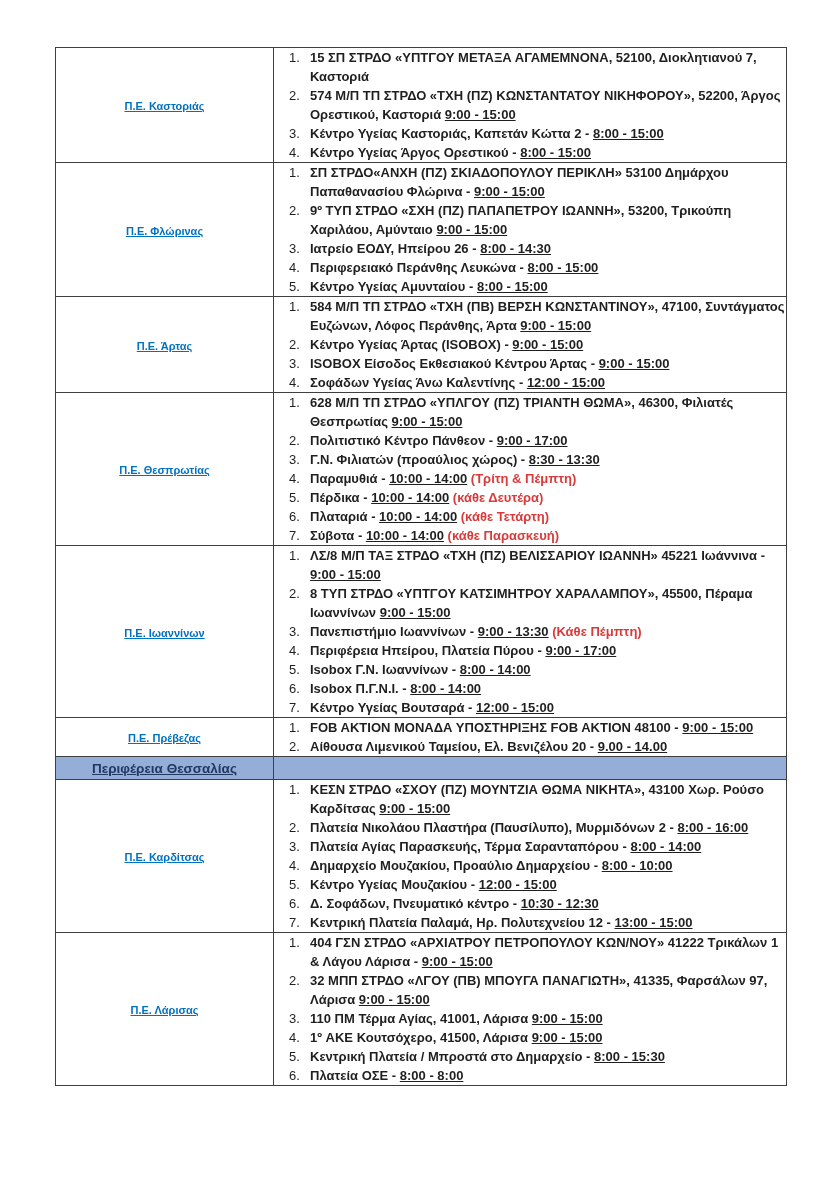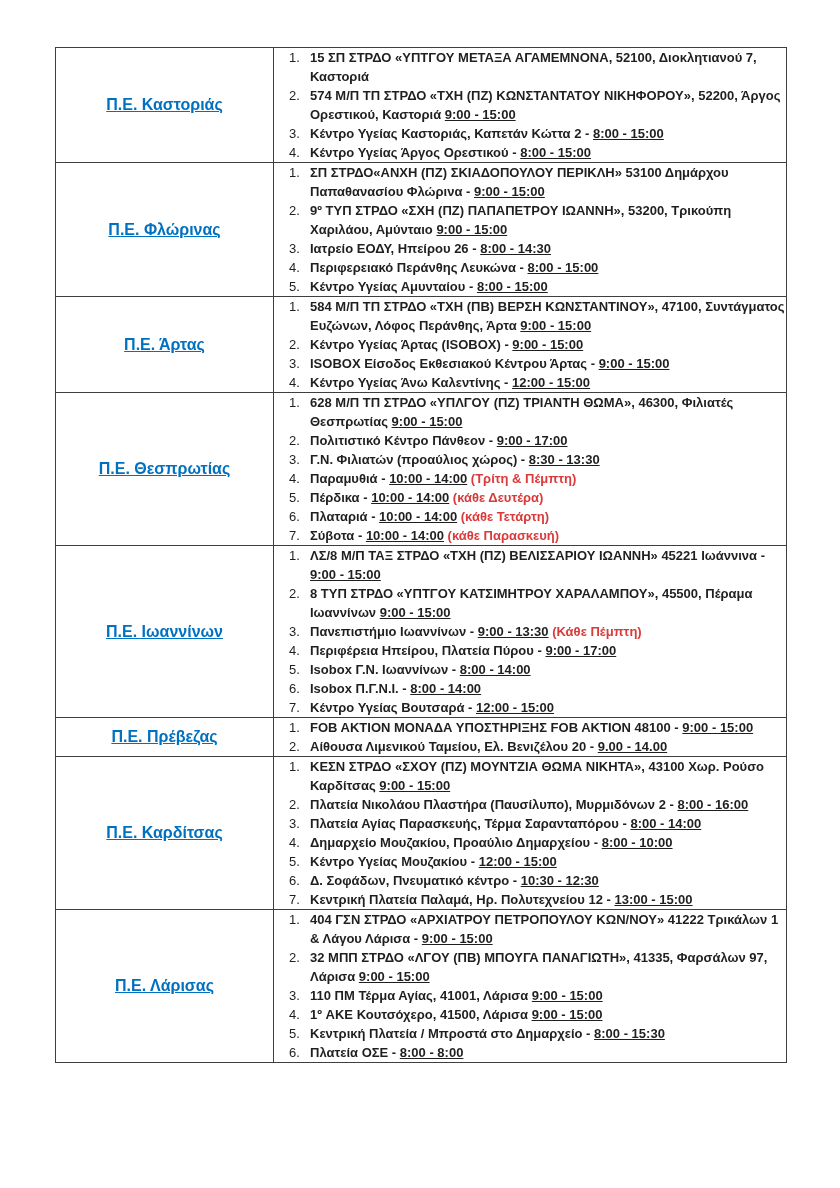--- a/index.html
+++ b/index.html
@@ -21,21 +21,21 @@
     border-collapse:collapse;width:731px;table-layout:fixed;
   }
   table.roster td{
     border:1.6px solid var(--border);
     padding:0;
   }
   td.region-cell{
     text-align:center;vertical-align:middle;width:218px;
   }
   .region-label{
-    color:var(--accent-blue);font-weight:700;font-size:16px;
+    color:var(--accent-blue);font-weight:700;font-size:11px;
     text-decoration:underline;
   }
   td.items-cell{
     vertical-align:middle;padding:2px 5px 2px 0;width:513px;
   }
   ol.loc-list{margin:0;padding:0 0 0 15px;list-style:none;}
   li.loc-item{
     display:flex;align-items:flex-start;
     font-size:13px;line-height:19px;color:var(--body-text);
   }
@@ -120,21 +120,21 @@
               <li class="loc-item">
                 <span class="loc-num">2.</span>
                 <span class="loc-body"><span class="loc-text">Κέντρο Υγείας Άρτας (ISOBOX) - </span><span class="loc-time">9:00 - 15:00</span></span>
               </li>
               <li class="loc-item">
                 <span class="loc-num">3.</span>
                 <span class="loc-body"><span class="loc-text">ISOBOX Είσοδος Εκθεσιακού Κέντρου Άρτας - </span><span class="loc-time">9:00 - 15:00</span></span>
               </li>
               <li class="loc-item">
                 <span class="loc-num">4.</span>
-                <span class="loc-body"><span class="loc-text">Κέντρο Υγείας Άνω Καλεντίνης - </span><span class="loc-time">12:00 - 15:00</span></span>
+                <span class="loc-body"><span class="loc-text">Σοφάδων Υγείας Άνω Καλεντίνης - </span><span class="loc-time">12:00 - 15:00</span></span>
               </li>
             </ol>
           </td>
         </tr>
         <tr class="region-row">
           <td class="region-cell"><span class="region-label">Π.Ε. Θεσπρωτίας</span></td>
           <td class="items-cell">
             <ol class="loc-list">
               <li class="loc-item">
                 <span class="loc-num">1.</span>
@@ -209,20 +209,24 @@
               <li class="loc-item">
                 <span class="loc-num">1.</span>
                 <span class="loc-body"><span class="loc-text">FOB AKTION ΜΟΝΑΔΑ ΥΠΟΣΤΗΡΙΞΗΣ FOB AKTION 48100 - </span><span class="loc-time">9:00 - 15:00</span></span>
               </li>
               <li class="loc-item">
                 <span class="loc-num">2.</span>
                 <span class="loc-body"><span class="loc-text">Αίθουσα Λιμενικού Ταμείου, Ελ. Βενιζέλου 20 - </span><span class="loc-time">9.00 - 14.00</span></span>
               </li>
             </ol>
           </td>
+        </tr>
+        <tr class="header-row">
+          <td class="region-cell"><span class="header-label">Περιφέρεια Θεσσαλίας</span></td>
+          <td class="items-cell"></td>
         </tr>
         <tr class="region-row">
           <td class="region-cell"><span class="region-label">Π.Ε. Καρδίτσας</span></td>
           <td class="items-cell">
             <ol class="loc-list">
               <li class="loc-item">
                 <span class="loc-num">1.</span>
                 <span class="loc-body"><span class="loc-text">ΚΕΣΝ ΣΤΡΔΟ «ΣΧΟΥ (ΠΖ) ΜΟΥΝΤΖΙΑ ΘΩΜΑ ΝΙΚΗΤΑ», 43100 Χωρ. Ρούσο Καρδίτσας </span><span class="loc-time">9:00 - 15:00</span></span>
               </li>
               <li class="loc-item">

